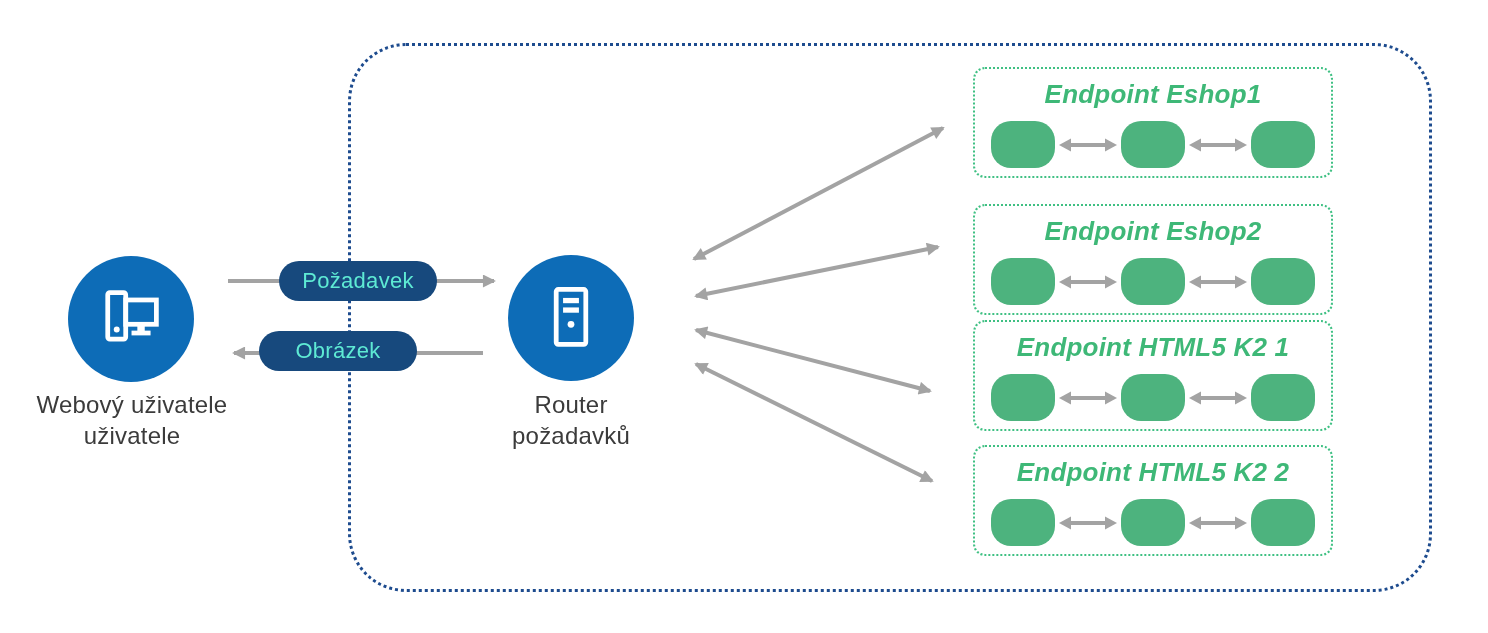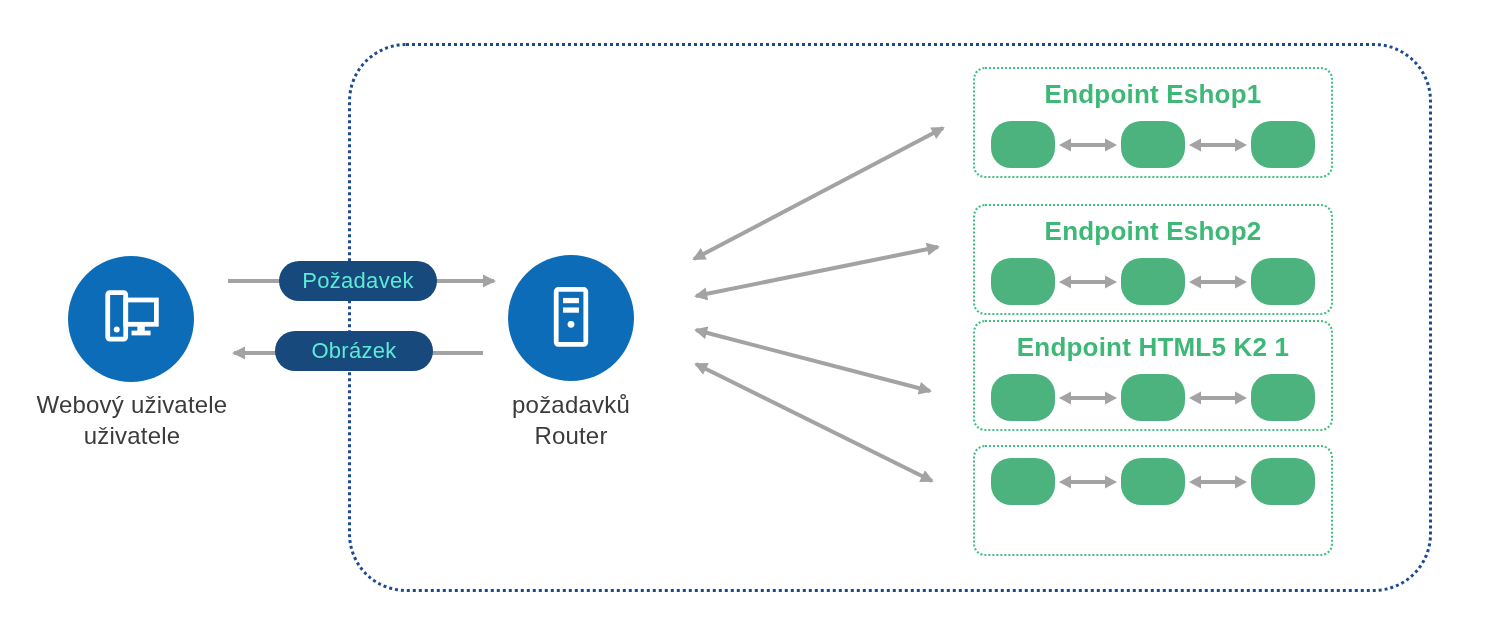--- a/index.html
+++ b/index.html
@@ -28,29 +28,29 @@
   }
   .browser-label{left:7px;top:389px;width:250px;}
   .router-label{left:481px;top:389px;width:180px;}
   
   .flow-pill{
     position:absolute;width:158px;height:40px;border-radius:20px;background:#17497d;
     color:#5eead4;font-size:22px;display:flex;align-items:center;justify-content:center;
     z-index:3;letter-spacing:0.3px;
   }
   .request-pill{left:279px;top:261px;}
-  .response-pill{left:275px;top:331px;}
+  .response-pill{left:259px;top:331px;}
   
   .endpoint-box{
     position:absolute;left:973px;width:356px;height:107px;
     border:2px dotted #3fc083;border-radius:12px;z-index:2;
     display:flex;flex-direction:column;align-items:center;padding-top:0;
   }
   .endpoint-title{
-    margin-top:10px;color:#3eb877;font-size:26px;font-weight:700;letter-spacing:0.2px;
+    margin-top:10px;color:#3eb877;font-size:26px;font-weight:700;letter-spacing:0.2px;font-style:italic;
   }
   .node-row{display:flex;align-items:center;justify-content:center;gap:4px;margin-top:11px;}
   .green-node{width:64px;height:47px;border-radius:20px;background:#4db37e;}
   .link-arrow{display:block;}
 </style>
 </head>
 <body>
 
 <div class="canvas">
 
@@ -96,22 +96,22 @@
 
   <div class="node-circle router-circle">
     <svg width="74" height="74" viewBox="0 0 70 70">
       <rect x="21" y="8" width="28" height="52" rx="2" fill="none" stroke="#ffffff" stroke-width="4.5"></rect>
       <rect x="27.5" y="16" width="15" height="5" fill="#ffffff"></rect>
       <rect x="27.5" y="25" width="15" height="5" fill="#ffffff"></rect>
       <circle cx="35" cy="41" r="3.2" fill="#ffffff"></circle>
     </svg>
   </div>
   <div class="node-label router-label">
+    <div>Router</div>
     <div>požadavků</div>
-    <div>Router</div>
   </div>
 
   <div class="endpoint-box" style="top:67px;">
     <div class="endpoint-title">Endpoint Eshop1</div>
     <div class="node-row">
       <div class="green-node"></div>
       <svg class="link-arrow" width="58" height="20" viewBox="0 0 58 20">
         <line x1="10" y1="10" x2="48" y2="10" stroke="#a3a3a3" stroke-width="4"></line>
         <polygon points="0,10 12,3.5 12,16.5" fill="#a3a3a3"></polygon>
         <polygon points="58,10 46,3.5 46,16.5" fill="#a3a3a3"></polygon>
@@ -158,20 +158,21 @@
       <svg class="link-arrow" width="58" height="20" viewBox="0 0 58 20">
         <line x1="10" y1="10" x2="48" y2="10" stroke="#a3a3a3" stroke-width="4"></line>
         <polygon points="0,10 12,3.5 12,16.5" fill="#a3a3a3"></polygon>
         <polygon points="58,10 46,3.5 46,16.5" fill="#a3a3a3"></polygon>
       </svg>
       <div class="green-node"></div>
     </div>
   </div>
 
   <div class="endpoint-box" style="top:445px;">
+    <div class="endpoint-title">Endpoint HTML5 K2 2</div>
     <div class="node-row">
       <div class="green-node"></div>
       <svg class="link-arrow" width="58" height="20" viewBox="0 0 58 20">
         <line x1="10" y1="10" x2="48" y2="10" stroke="#a3a3a3" stroke-width="4"></line>
         <polygon points="0,10 12,3.5 12,16.5" fill="#a3a3a3"></polygon>
         <polygon points="58,10 46,3.5 46,16.5" fill="#a3a3a3"></polygon>
       </svg>
       <div class="green-node"></div>
       <svg class="link-arrow" width="58" height="20" viewBox="0 0 58 20">
         <line x1="10" y1="10" x2="48" y2="10" stroke="#a3a3a3" stroke-width="4"></line>

